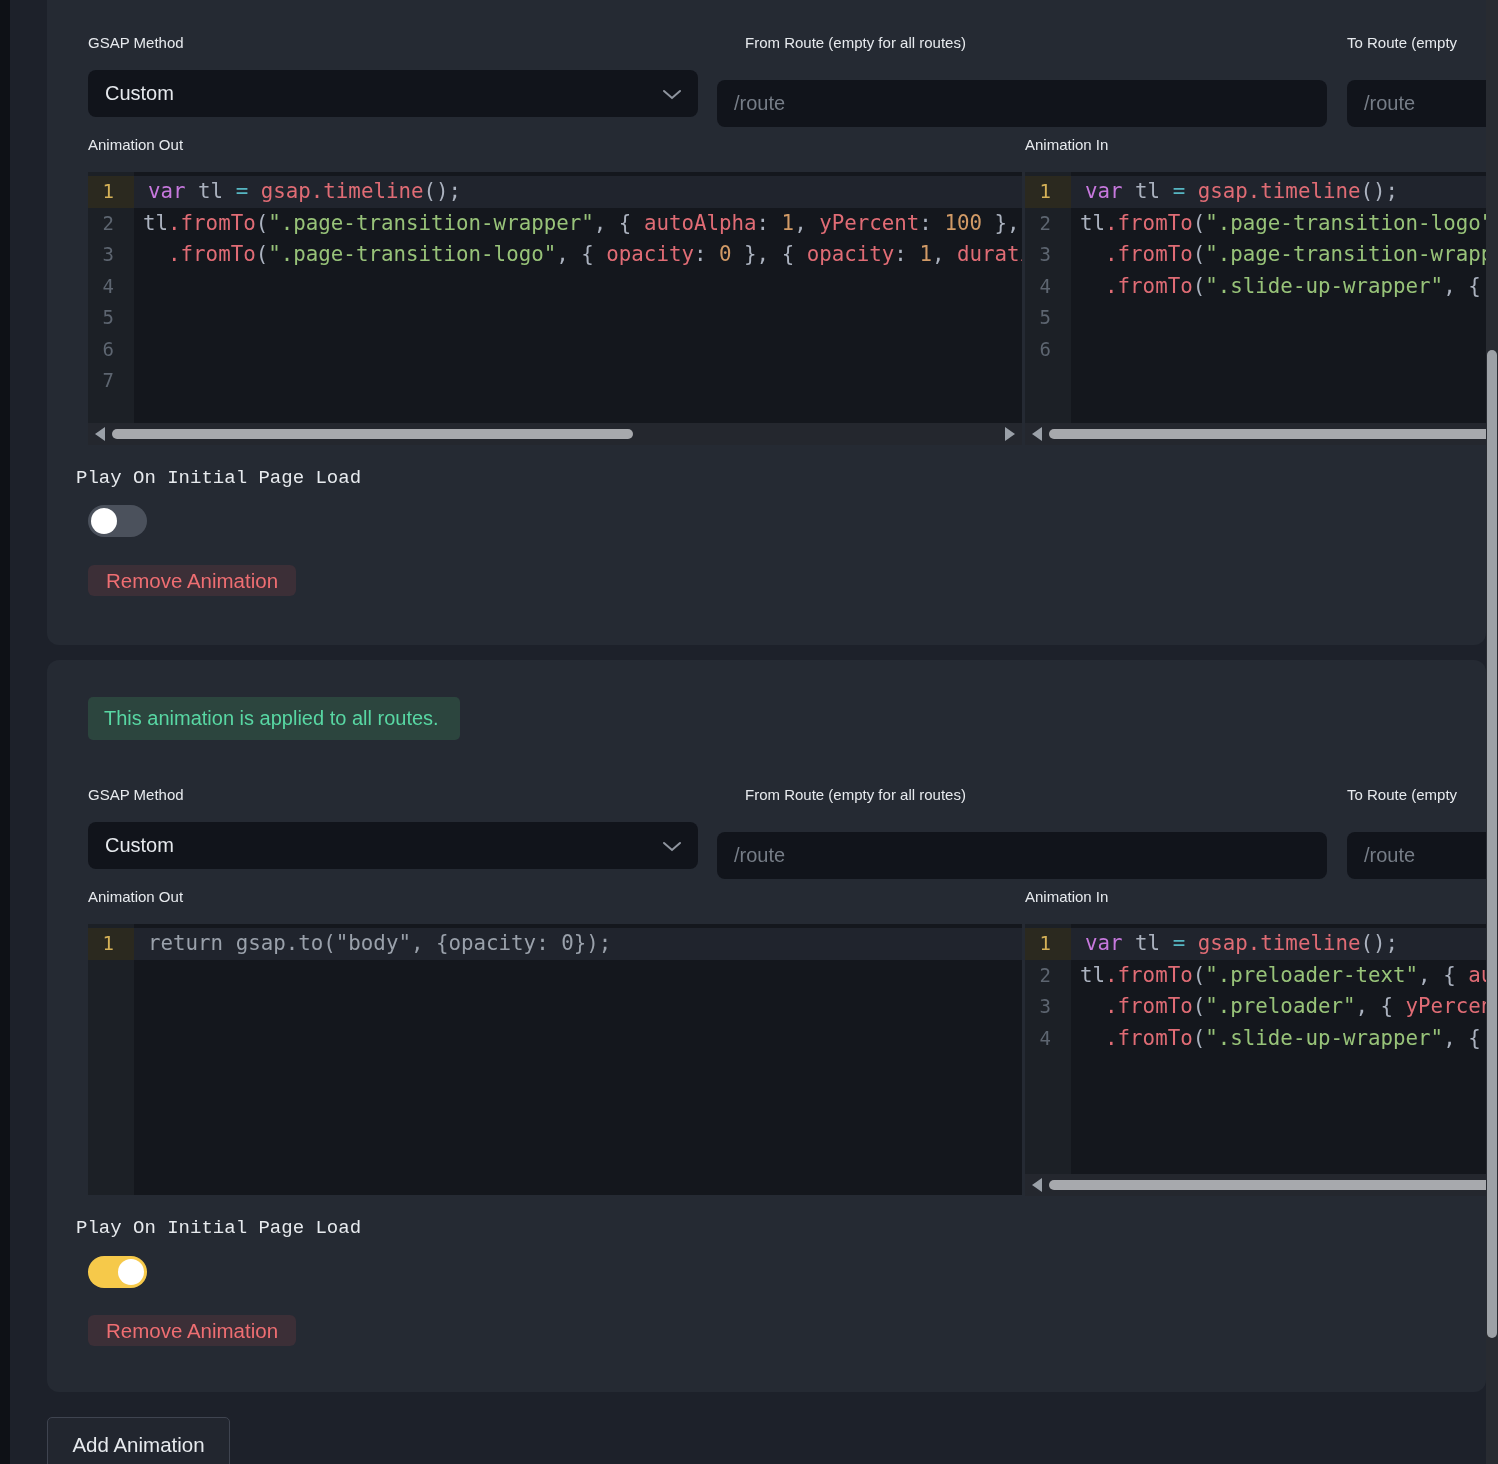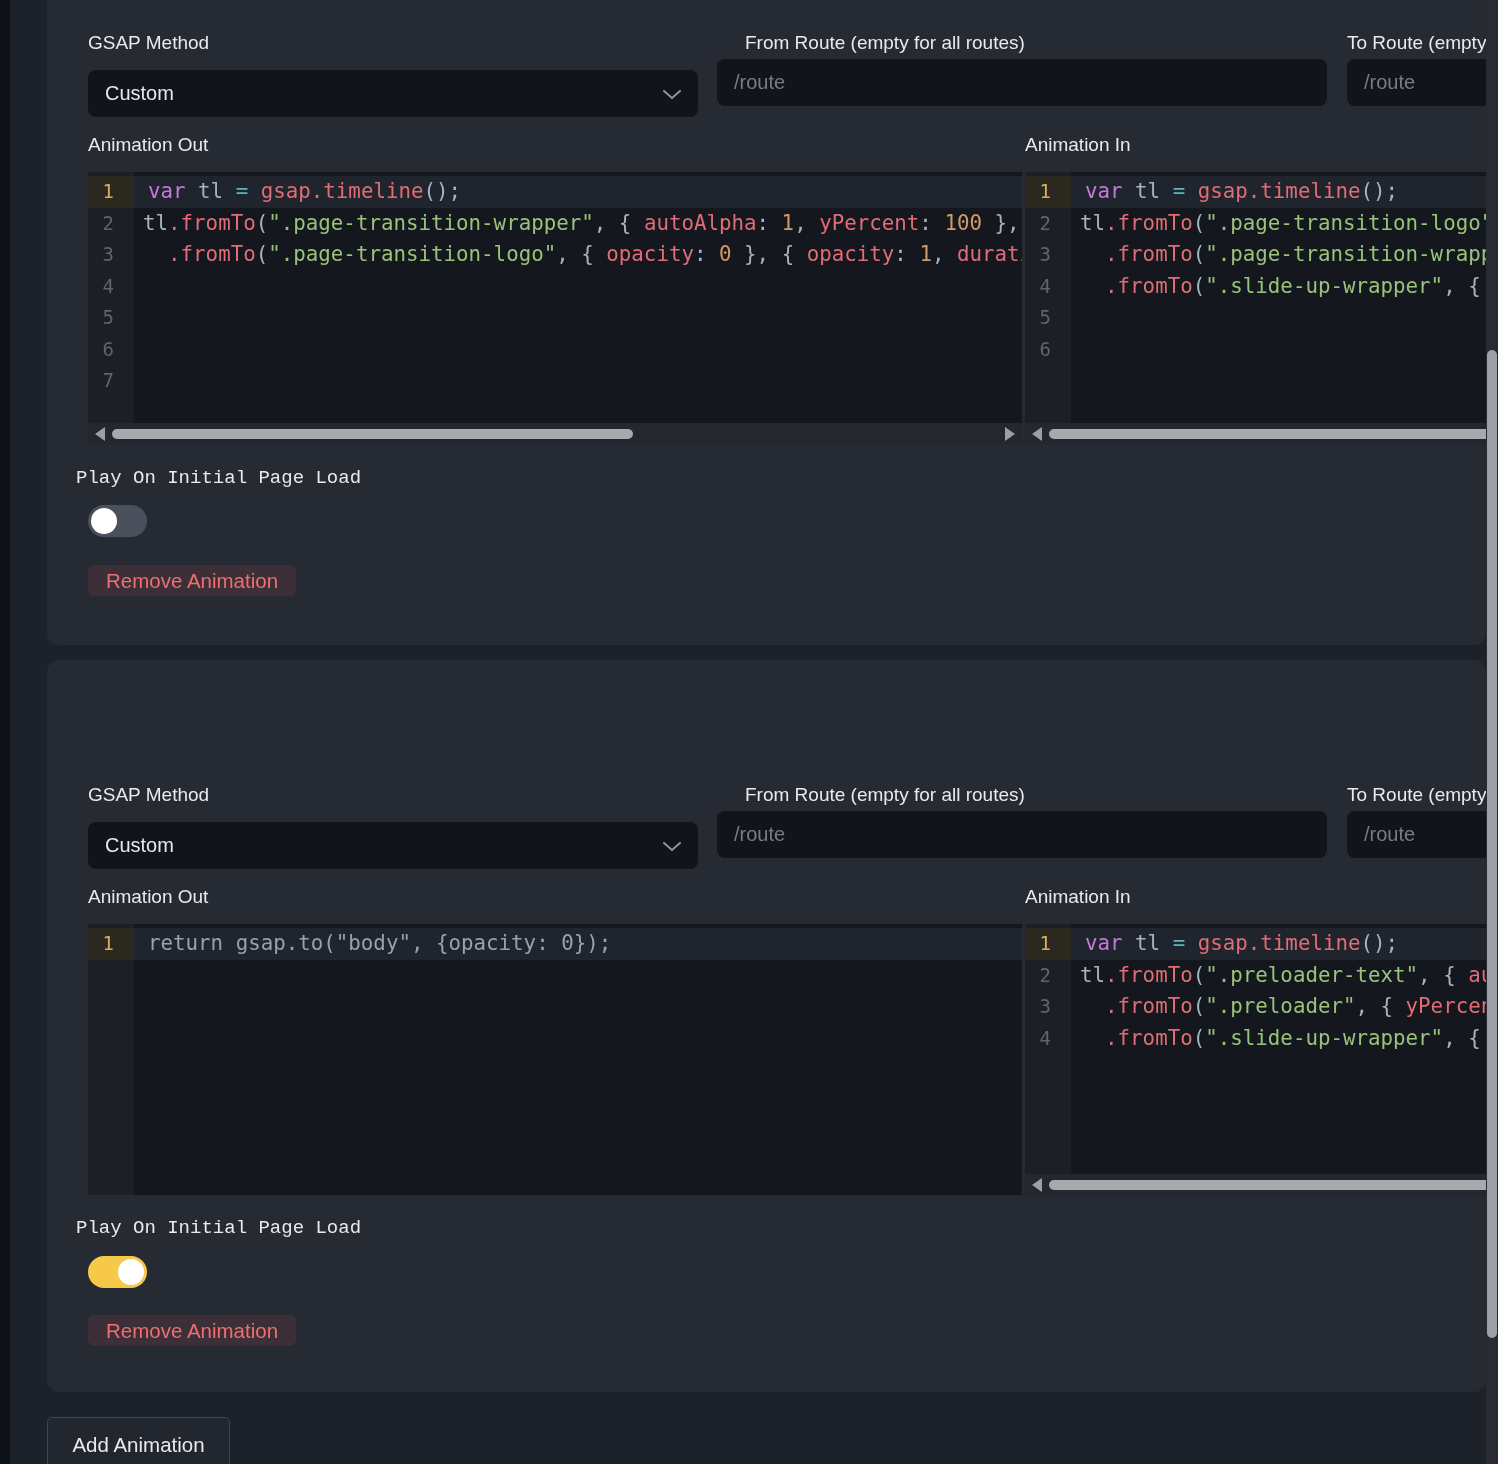--- a/index.html
+++ b/index.html
@@ -11,30 +11,30 @@
   .left-strip{position:absolute;left:0;top:0;width:10px;height:1464px;background:#0e1116;}
   
   .vtrack{position:absolute;left:1486px;top:0;width:12px;height:1464px;background:#282b31;}
   .vthumb{position:absolute;left:1px;top:350px;width:10px;height:988px;background:#9da1a6;border-radius:6px;}
   
   .card{position:absolute;left:47px;width:1439px;background:#252a33;overflow:hidden;}
   .card1{top:0;height:645px;border-radius:0 0 12px 12px;}
   .card2{top:660px;height:732px;border-radius:12px;}
   .fields{position:absolute;left:0;top:0;width:100%;}
   .card2 .fields{top:92px;}
-  .lbl{position:absolute;color:#e7eaee;font-size:19px;line-height:24px;white-space:nowrap;}
+  .lbl{position:absolute;color:#e7eaee;font-size:15px;line-height:24px;white-space:nowrap;}
   .lbl-method{left:41px;top:31px;}
   .lbl-from{left:670px;top:31px;margin-left:28px;}
   .lbl-to{left:1300px;top:31px;width:139px;overflow:hidden;}
   .lbl-out{left:41px;top:133px;}
   .lbl-in{left:978px;top:133px;text-align:right;}
   .dd{position:absolute;left:41px;top:70px;width:610px;height:47px;background:#11141b;border-radius:8px;}
   .dd .dd-val{position:absolute;left:17px;top:0;line-height:47px;color:#e6e9ed;font-size:20px;}
   .dd .chev{position:absolute;right:16px;top:19px;}
-  .inp{position:absolute;top:59px;height:47px;background:#11141b;border-radius:8px;border:none;outline:none;
+  .inp{position:absolute;top:80px;height:47px;background:#11141b;border-radius:8px;border:none;outline:none;
        color:#e6e9ed;font-size:20px;padding:0 0 0 17px;font-family:"Liberation Sans",sans-serif;box-sizing:border-box;}
   .inp::placeholder{color:#767d87;opacity:1;}
   .inp-from{left:670px;width:610px;}
   .inp-to{left:1300px;width:155px;}
   
   .banner{position:absolute;left:41px;top:37px;width:372px;height:43px;background:#2c453e;border-radius:5px;
           color:#58d7a3;font-size:20px;line-height:43px;padding-left:16px;box-sizing:border-box;white-space:nowrap;}
   
   .editor{position:absolute;top:172px;background:#14171d;}
   .editor-out{left:41px;width:934px;}
@@ -148,20 +148,21 @@
   </div>
 
   <div class="lbl lbl-play">Play On Initial Page Load</div>
   <div class="toggle off">
       <span class="knob"></span>
     </div>
   <button class="btn-remove">Remove Animation</button>
 </div>
 
 <div class="card card2">
+  <div class="banner">This animation is applied to all routes.</div>
   <div class="fields">
     <div class="lbl lbl-method">GSAP Method</div>
     <div class="dd">
       <span class="dd-val">Custom</span>
       <svg class="chev" width="20" height="11" viewBox="0 0 20 11">
           <path d="M2 2 L10 9 L18 2" stroke="#8f959f" stroke-width="2" fill="none" stroke-linecap="round"></path>
         </svg>
     </div>
     <div class="lbl lbl-from">From Route (empty for all routes)</div>
     <input class="inp inp-from" placeholder="/route" style="">

